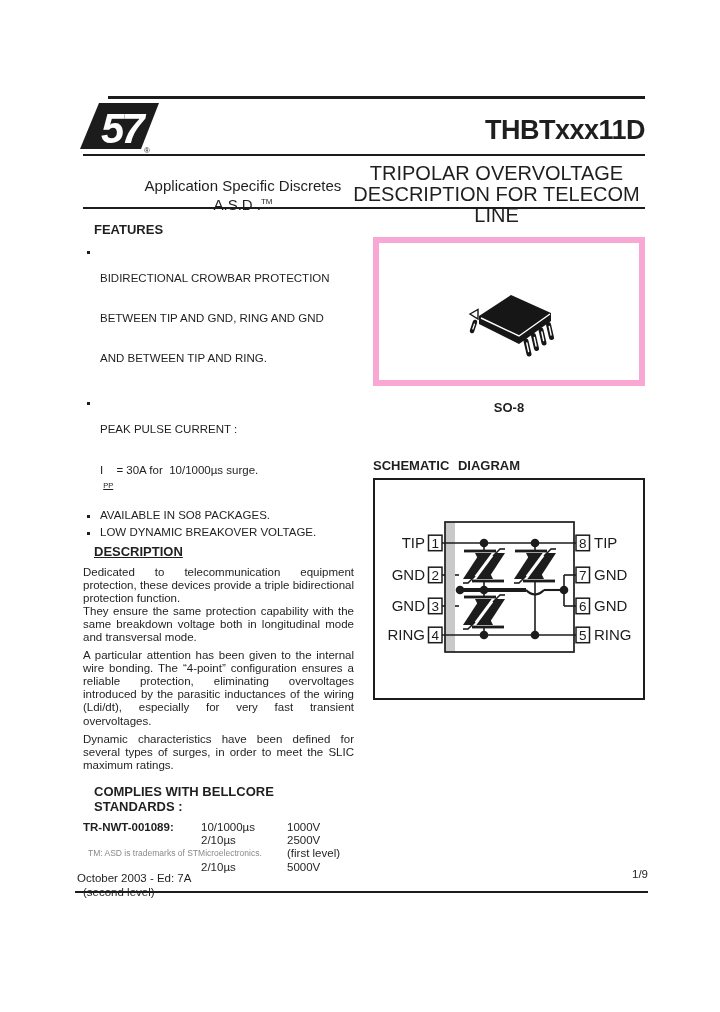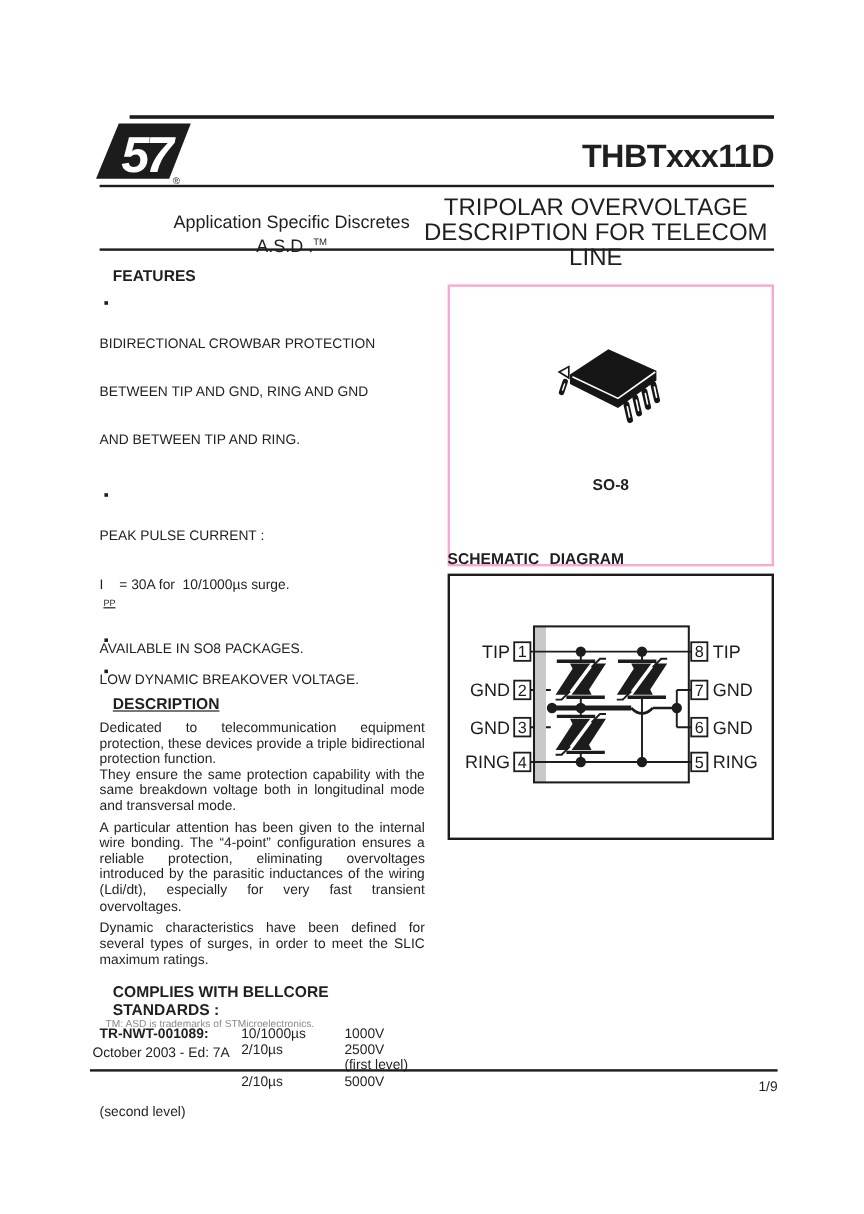--- a/index.html
+++ b/index.html
@@ -9,41 +9,41 @@
   .rule{position:absolute;background:#1c1c1c;}
   
   .part-number{position:absolute;right:75px;top:115px;font-size:27px;font-weight:bold;letter-spacing:-0.5px;}
   .asd-block{position:absolute;left:83px;top:178px;width:320px;text-align:center;font-size:15px;line-height:16px;}
   .asd-tm{font-size:8px;vertical-align:6px;}
   .doc-title{position:absolute;left:345px;top:163px;width:303px;text-align:center;font-size:20px;line-height:21px;font-weight:400;}
   
   .left-col{position:absolute;left:83px;top:222px;width:271px;}
   .h-sec{font-size:13px;font-weight:bold;margin:0;padding-left:11px;}
   .feat-list{margin-top:8px;}
-  .feat-item{display:flex;margin-bottom:4px;flex-direction:column;}
+  .feat-item{display:flex;margin-bottom:4px;}
   .bullet{flex:0 0 3px;width:3px;height:3px;background:#1f1f1f;margin:6px 10px 0 4px;}
   .feat-text{font-size:11.5px;line-height:13.4px;white-space:pre-wrap;}
   .sub{font-size:7.5px;position:relative;top:14px;letter-spacing:0;text-decoration:underline;}
   .desc-h{text-decoration:underline;}
   .desc p{font-size:11.5px;line-height:13.1px;text-align:justify;margin:0;}
   .desc p.gap{margin-top:5px;}
   .bell-h{margin-top:12px;}
   .bell-table{display:grid;grid-template-columns:118px 86px 1fr;font-size:11.5px;line-height:13.2px;margin-top:7px;}
   .bell-std{font-weight:bold;grid-row:1;}
   .note{font-size:11.5px;margin:0;}
   .note1{margin-top:12px;}
   
-  .pkg-box{position:absolute;left:373px;top:237px;width:272px;height:235px;border:2px solid #f9a8d4;box-sizing:border-box;}
+  .pkg-box{position:absolute;left:373px;top:237px;width:272px;height:149px;border:6px solid #f9a8d4;box-sizing:border-box;}
   .pkg-label{position:absolute;left:0;top:157px;width:100%;text-align:center;font-size:13px;font-weight:bold;}
   .schem-h{position:absolute;left:373px;top:458px;font-size:13px;font-weight:bold;word-spacing:5px;}
   .schem-box{position:absolute;left:373px;top:478px;width:272px;height:222px;border:2px solid #1c1c1c;box-sizing:border-box;}
   
   .tm-note{position:absolute;left:88px;top:848px;font-size:8.5px;color:#8a8a8a;}
   .foot-date{position:absolute;left:77px;top:872px;font-size:11.5px;}
-  .foot-page{position:absolute;right:72px;top:900px;font-size:11.5px;margin-left:12px;}
+  .foot-page{position:absolute;right:72px;top:868px;font-size:11.5px;margin-left:12px;}
   svg text{font-family:"Liberation Sans",sans-serif;}
 </style>
 </head>
 <body>
 
 <div class="page">
 
   <div class="rule" style="left:108px;top:96px;width:537px;height:3px;"></div>
   <div class="rule" style="left:83px;top:154px;width:562px;height:2px;"></div>
   <div class="rule" style="left:83px;top:207px;width:562px;height:2px;"></div>

